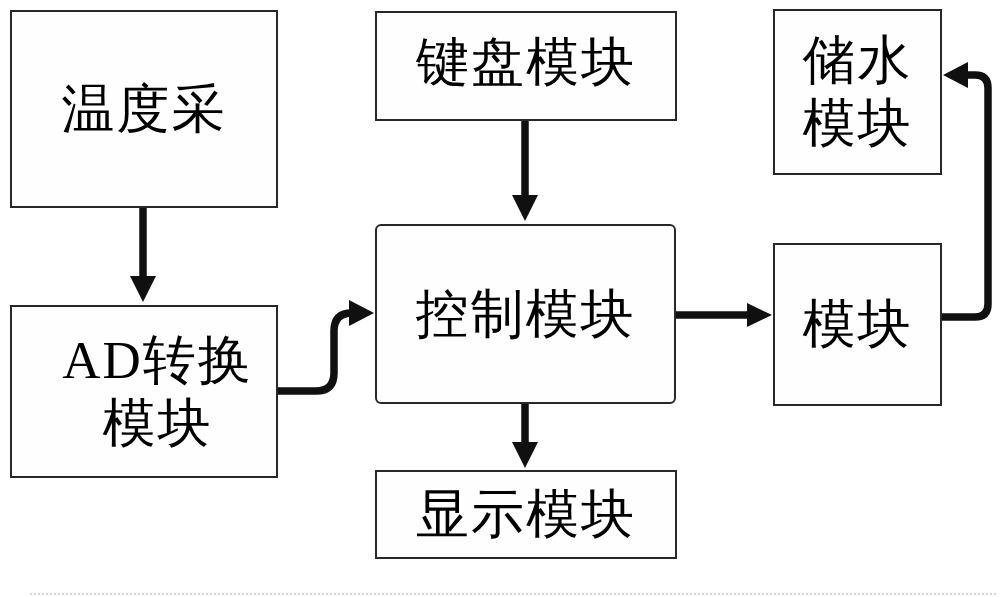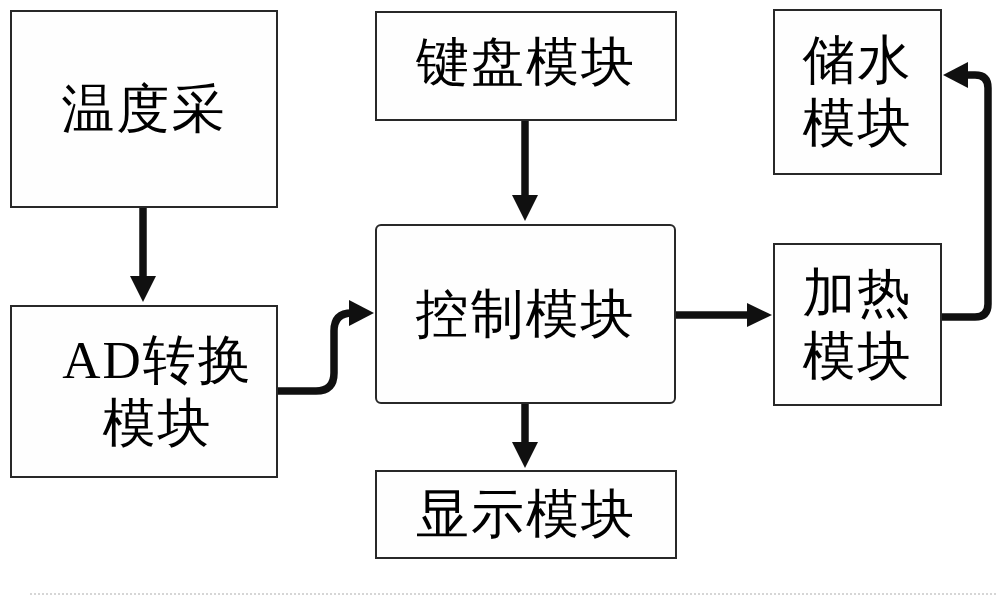--- a/index.html
+++ b/index.html
@@ -116,21 +116,20 @@
   <div class="node" id="node-control">
     <span class="line">控制模块</span>
   </div>
 
   <div class="node" id="node-storage">
     <span class="line">储水</span>
     <span class="line">模块</span>
   </div>
 
   <div class="node" id="node-heating">
-    <span class="line">加热</span>
     <span class="line">模块</span>
   </div>
 
   <div class="node" id="node-display">
     <span class="line">显示模块</span>
   </div>
 
   <div class="scan-dots"></div>
 
 </div>

